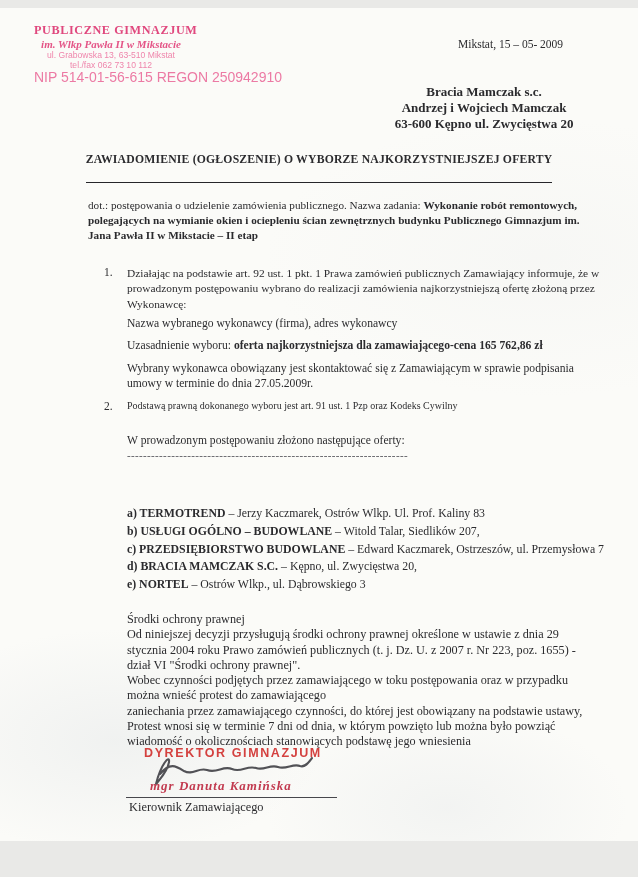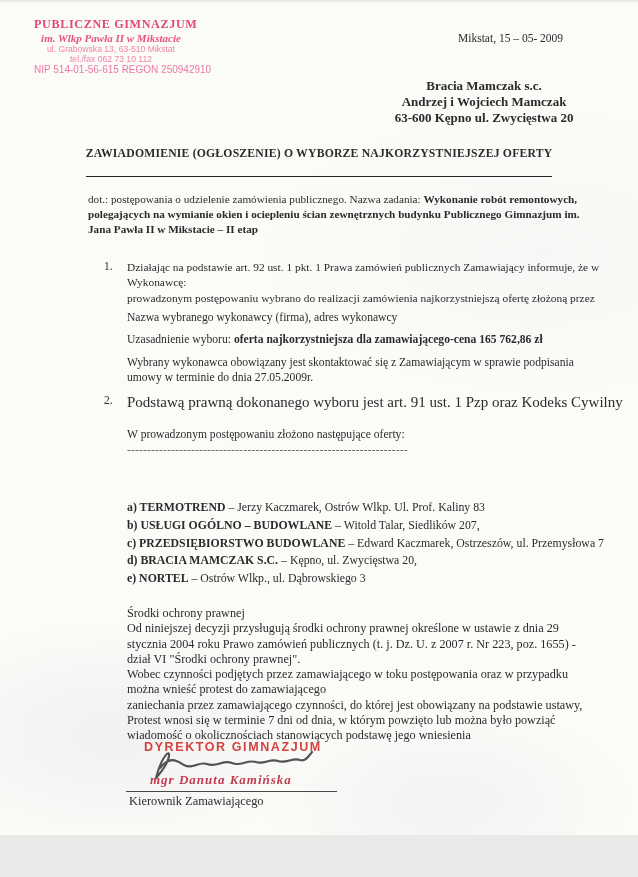--- a/index.html
+++ b/index.html
@@ -1,44 +1,44 @@
 <!DOCTYPE html>
 <html><head>
 <meta charset="utf-8">
 <style>
   html,body{margin:0;padding:0;background:#e9e9e7;}
   .page{
-    position:relative;width:638px;height:833px;margin:2px auto;overflow:hidden;
+    position:relative;width:638px;height:833px;margin:8px auto;overflow:hidden;
     background:
       radial-gradient(ellipse 300px 160px at 18% 88%, rgba(190,198,206,0.18), rgba(0,0,0,0) 70%),
       radial-gradient(ellipse 260px 140px at 70% 96%, rgba(190,198,206,0.14), rgba(0,0,0,0) 70%),
       radial-gradient(ellipse 400px 200px at 85% 30%, rgba(210,214,218,0.10), rgba(0,0,0,0) 70%),
       #fbfbf8;
     font-family:"Liberation Serif", serif;color:#2b2b2e;
   }
   .abs{position:absolute;white-space:nowrap;}
   
   .stamp{left:34px;top:16px;width:154px;text-align:center;line-height:1.12;}
   .stamp .s1{font-size:12.2px;font-weight:bold;letter-spacing:0.6px;color:#e0487e;}
   .stamp .s2{font-size:11px;font-style:italic;font-weight:bold;color:#e45587;}
   .stamp .s3{font-size:8.6px;font-family:"Liberation Sans",sans-serif;color:#ef86ac;margin-top:1px;}
   .stamp .s4{font-size:8.6px;font-family:"Liberation Sans",sans-serif;color:#ef86ac;}
-  .stamp .s5{font-size:10px;font-family:"Liberation Sans",sans-serif;color:#ec7aa4;}
+  .stamp .s5{font-size:14px;font-family:"Liberation Sans",sans-serif;color:#ec7aa4;}
   .date{left:458px;top:30px;font-size:11.5px;}
   .recipient{left:386px;top:76px;width:196px;text-align:center;font-weight:bold;font-size:13px;line-height:16px;}
   .title{left:0;top:145px;width:638px;text-align:center;font-size:11.7px;font-weight:bold;}
   .title span{border-bottom:1.4px solid #26262a;padding-bottom:16px;letter-spacing:0.2px;}
   .subject{left:88px;top:190px;font-size:11.2px;line-height:14.9px;}
   .b{font-weight:bold;}
   .num{left:104px;font-size:11.5px;}
   .para1{left:127px;top:258px;font-size:11.4px;line-height:15.3px;}
   .firmlabel{left:127px;top:309px;font-size:11.6px;}
   .reason{left:127px;top:331px;font-size:11.6px;}
   .contact{left:127px;top:353px;font-size:11.6px;line-height:15.2px;}
-  .para2{left:127px;top:392px;font-size:15px;}
+  .para2{left:127px;top:392px;font-size:10px;}
   .offersintro{left:127px;top:426px;font-size:11.6px;}
   .sep{left:127px;top:441px;font-size:11px;letter-spacing:0.35px;color:#4a4a50;}
   .offers{left:127px;top:497px;font-size:11.8px;line-height:17.8px;}
   .legal{left:127px;top:604px;font-size:12.2px;line-height:15.3px;}
   .sigrole{left:144px;top:738px;font-family:"Liberation Sans",sans-serif;font-size:12.5px;font-weight:bold;letter-spacing:1.6px;color:#d4413f;}
   .signame{left:150px;top:770px;font-size:13px;font-style:italic;font-weight:bold;letter-spacing:1px;color:#c23b50;}
   .sigsvg{left:146px;top:742px;}
   .sigline{left:126px;top:789px;width:211px;border-top:1.6px solid #47474c;height:0;}
   .sigcaption{left:129px;top:792px;font-size:12.4px;}
   .scanstrip{left:0;top:868px;width:638px;height:7px;
@@ -71,22 +71,22 @@
 
   <div class="abs subject">
     <div><span>dot.: postępowania o udzielenie zamówienia publicznego. Nazwa zadania:  </span><span class="b">Wykonanie robót remontowych,</span></div>
     <div class="b">polegających na wymianie okien i ociepleniu ścian zewnętrznych budynku Publicznego Gimnazjum im.</div>
     <div class="b">Jana Pawła II w Mikstacie – II etap</div>
   </div>
 
   <div class="abs num" style="top:258px">1.</div>
   <div class="abs para1">
     <div>Działając na podstawie art. 92 ust. 1 pkt. 1 Prawa zamówień publicznych Zamawiający informuje, że w</div>
+    <div>prowadzonym postępowaniu wybrano do realizacji zamówienia najkorzystniejszą ofertę złożoną przez</div>
     <div>Wykonawcę:</div>
-    <div>prowadzonym postępowaniu wybrano do realizacji zamówienia najkorzystniejszą ofertę złożoną przez</div>
   </div>
 
   <div class="abs firmlabel">Nazwa wybranego wykonawcy (firma), adres wykonawcy</div>
 
   <div class="abs reason">
     <span>Uzasadnienie wyboru:  </span><span class="b">oferta najkorzystniejsza dla zamawiającego-cena 165 762,86 zł</span>
   </div>
 
   <div class="abs contact">
     <div>Wybrany wykonawca obowiązany jest skontaktować się z Zamawiającym w sprawie podpisania</div>

